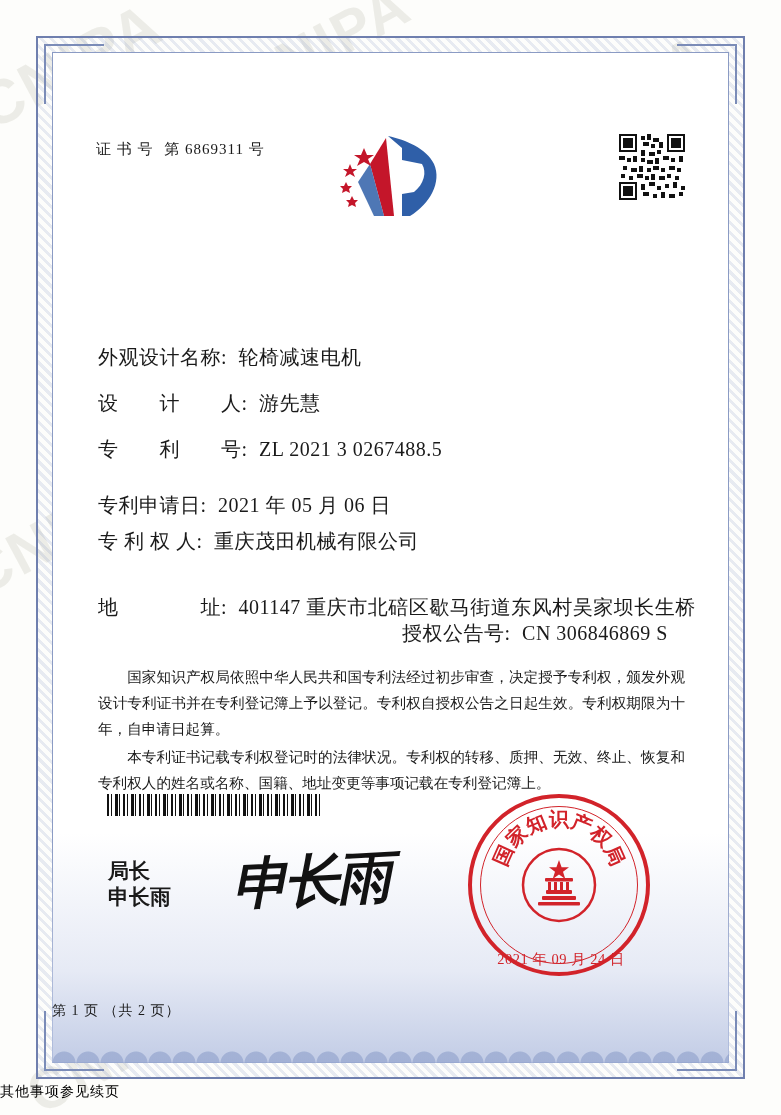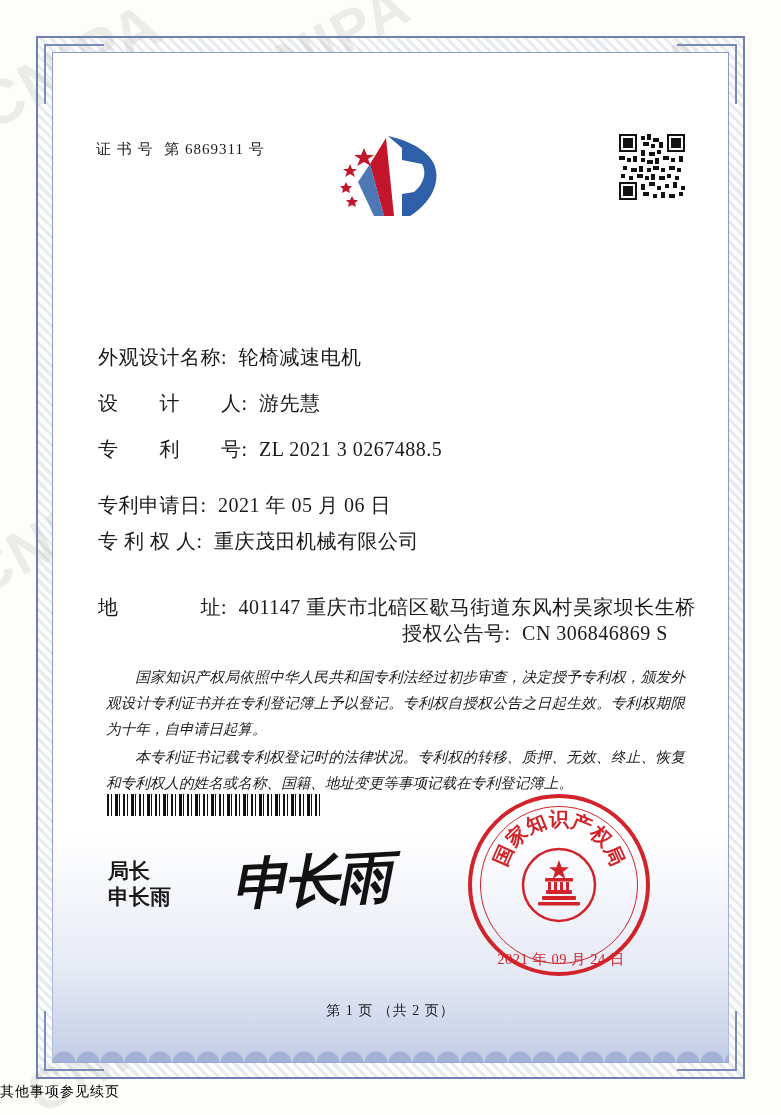--- a/index.html
+++ b/index.html
@@ -113,21 +113,21 @@
 
   #para-block {
     position: absolute;
     left: 46px;
     right: 44px;
     top: 552px;
     font-size: 14.6px;
     line-height: 26px;
     text-align: justify;
   }
-  #para-block p { margin: 0 0 2px 8px; text-indent: 2em; font-style: italic; }
+  #para-block p { margin: 0 0 2px 0; text-indent: 2em; }
 
   #barcode {
     position: absolute;
     left: 55px;
     top: 742px;
     width: 215px; height: 22px;
     background: repeating-linear-gradient(to right,
       #111 0 2px, #fff 2px 4px, #111 4px 5px, #fff 5px 8px,
       #111 8px 11px, #fff 11px 12px, #111 12px 13px, #fff 13px 16px);
   }
@@ -195,21 +195,21 @@
     text-align: center;
     color: #d2232a;
     font-size: 14.5px;
     letter-spacing: .5px;
   }
 
   #page-footer {
     position: absolute;
     left: 0; right: 0;
     top: 950px;
-    text-align: center;
+    text-align: left;
     font-size: 14px;
     letter-spacing: 1px;
   }
 
   #extra-note {
     position: absolute;
     left: 0; right: 0;
     bottom: 14px;
     font-size: 14px;
     letter-spacing: 1px;

